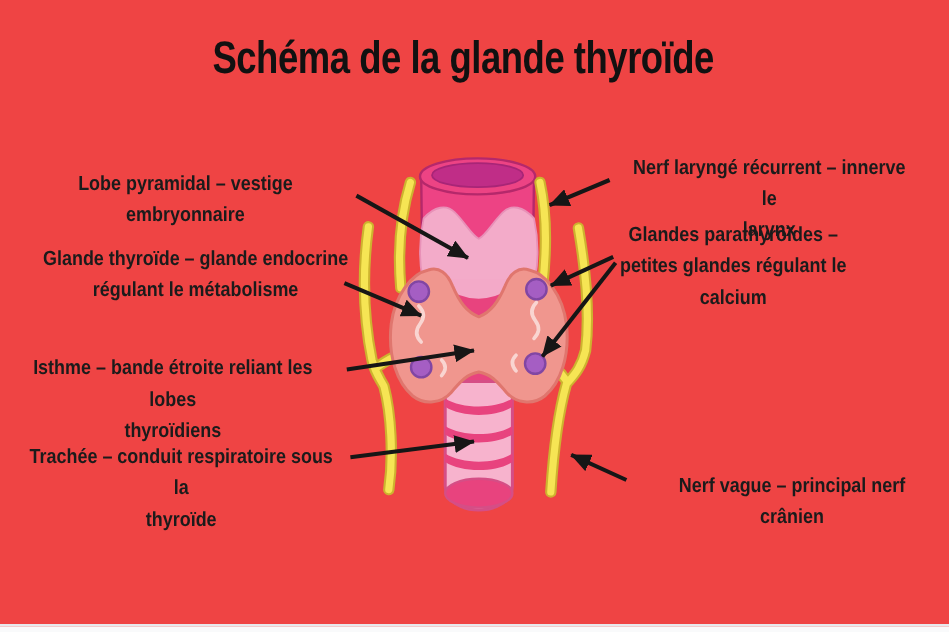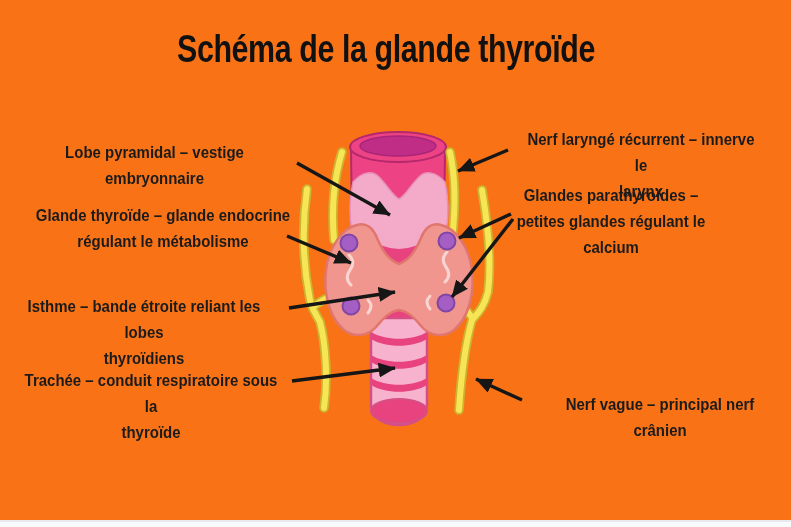--- a/index.html
+++ b/index.html
@@ -1,19 +1,19 @@
 <!DOCTYPE html>
 <html><head>
 <meta charset="utf-8">
 <style>
   html,body{margin:0;padding:0;background:#fff;}
   .canvas{
     position:relative;
     width:791px;height:527px;
-    background:#f97316;
+    background:#ef4444;
     overflow:hidden;
     font-family:"Liberation Sans","DejaVu Sans",sans-serif;
   }
   .title{
     position:absolute;top:28px;left:0;width:772px;
     margin:0;text-align:center;
     font-size:38px;font-weight:bold;letter-spacing:-0.5px;
     color:#111;
     transform:scaleX(0.80);transform-origin:50% 0;
     white-space:nowrap;

